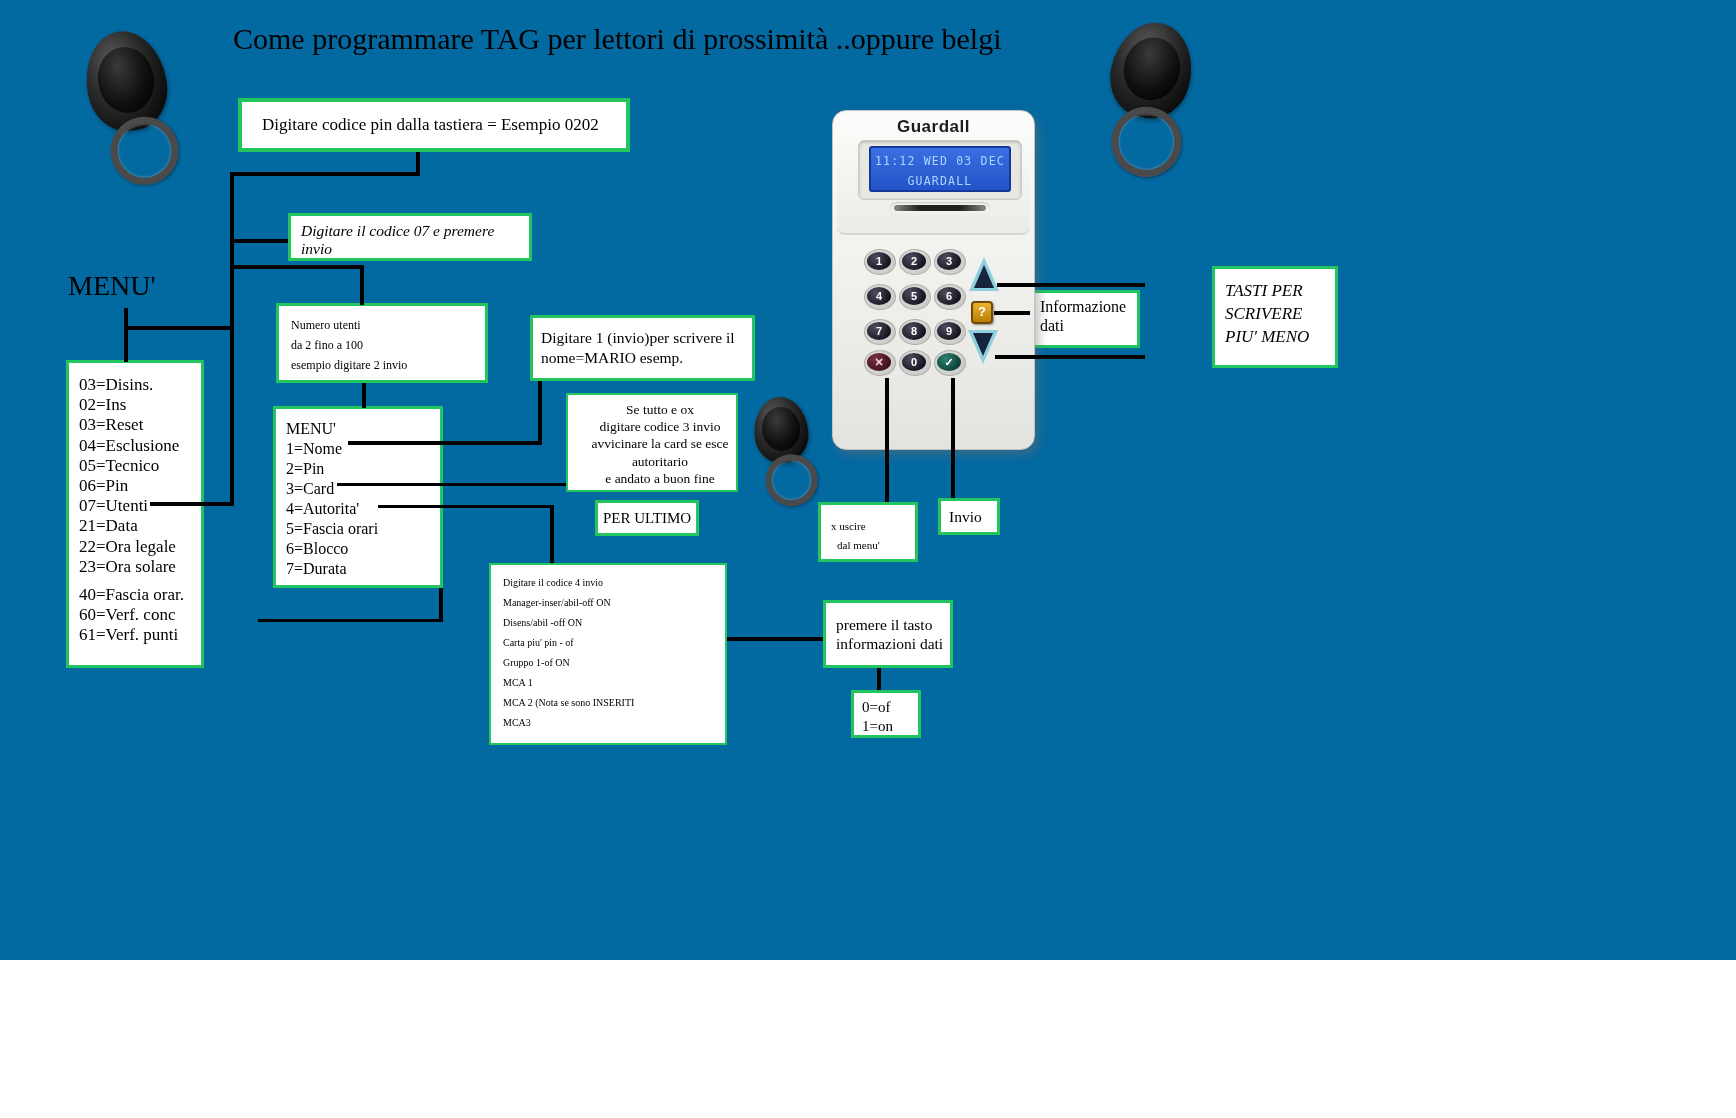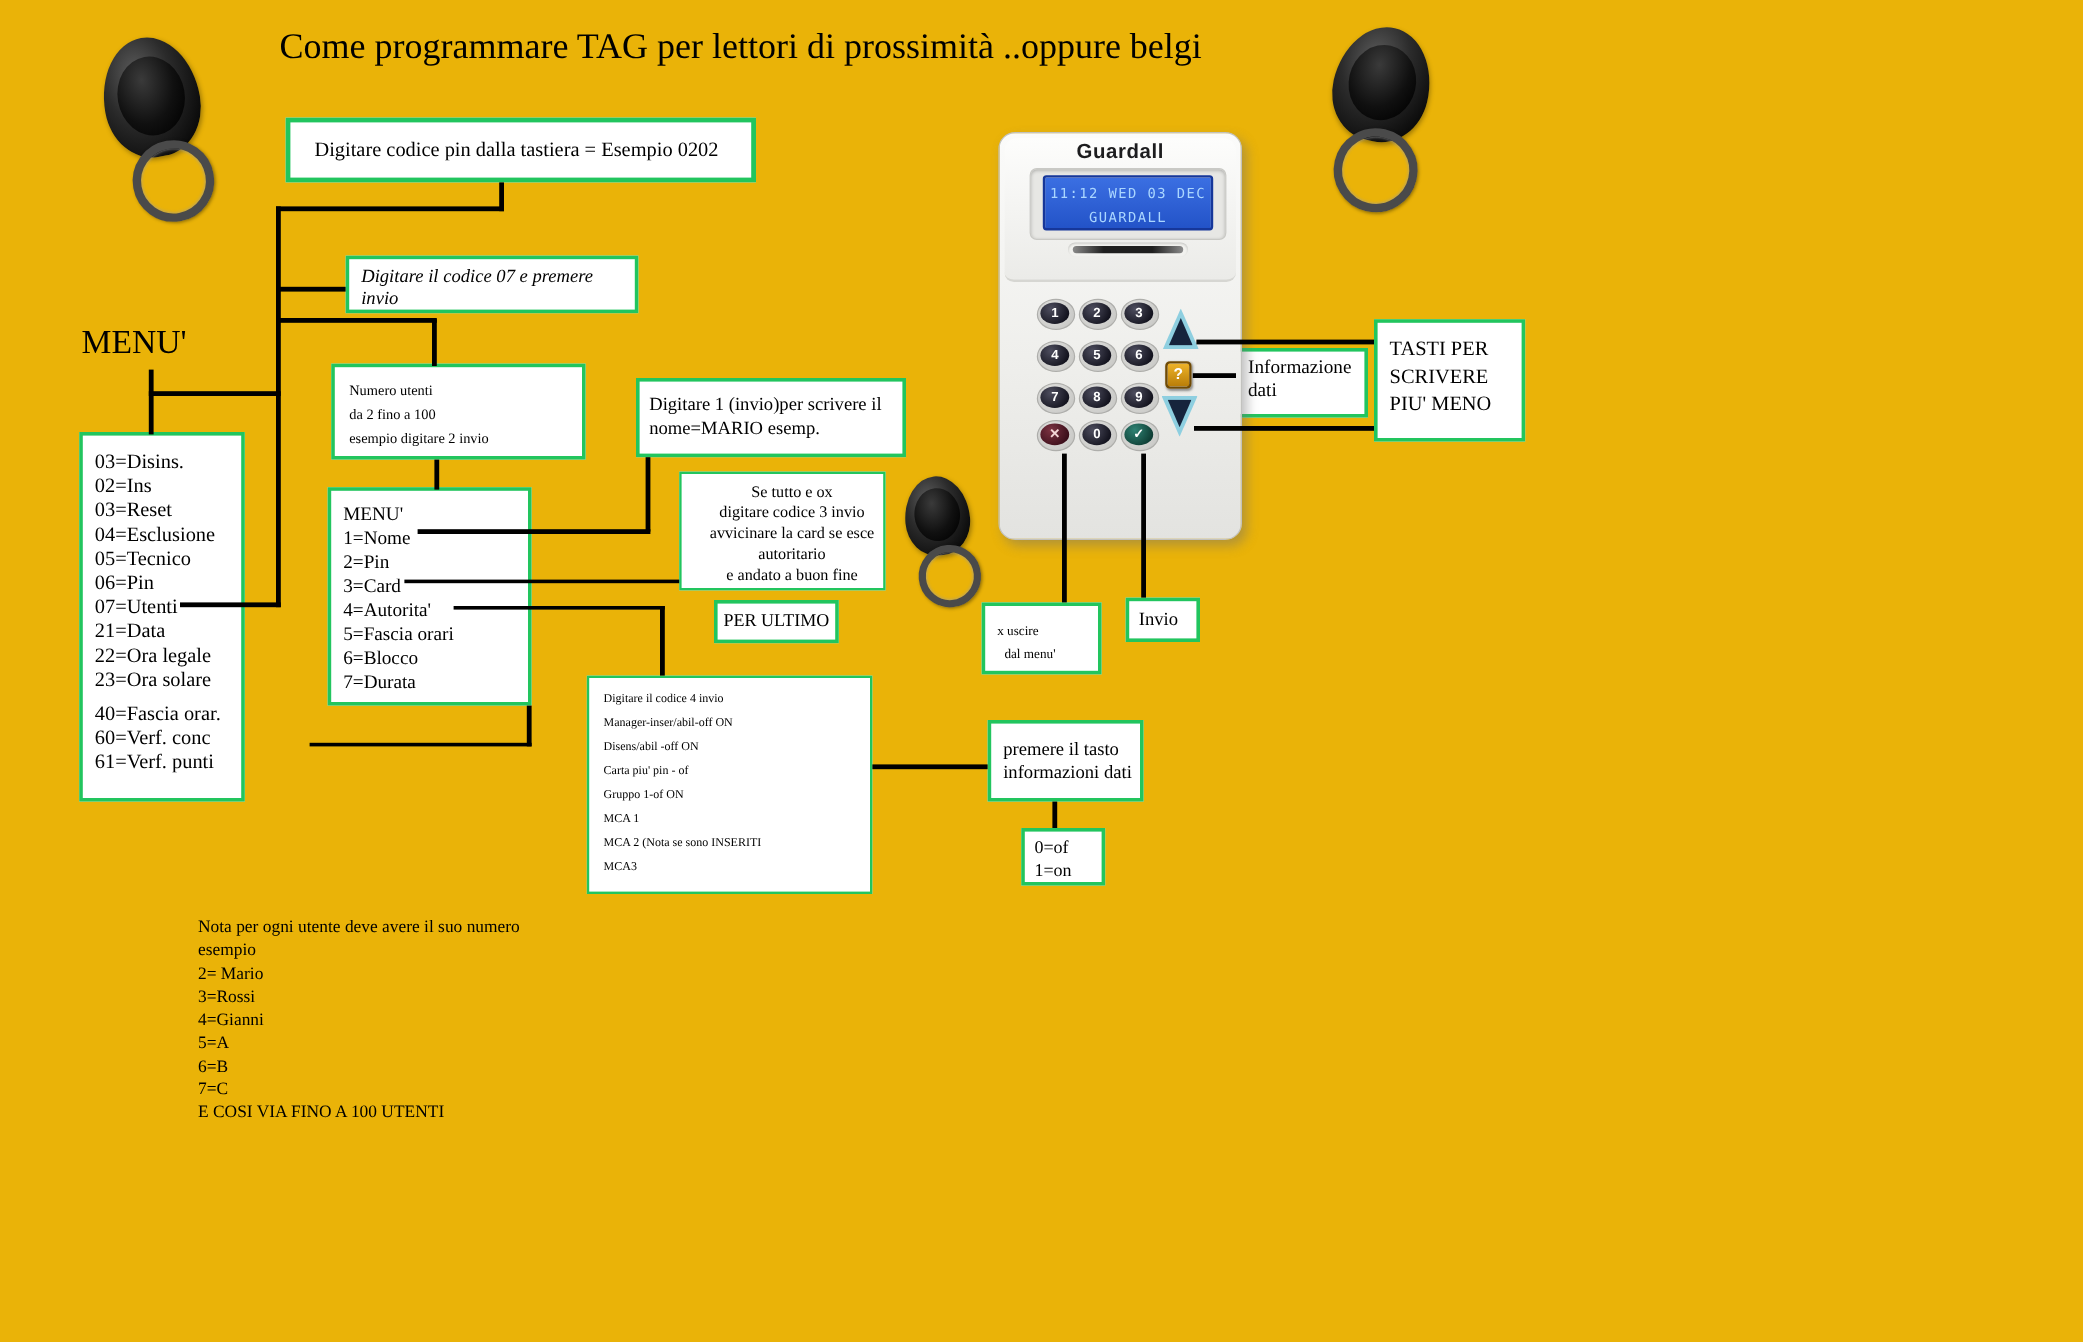--- a/index.html
+++ b/index.html
@@ -1,16 +1,16 @@
 <!DOCTYPE html>
 <html><head>
 <meta charset="utf-8">
 <style>
   html,body{margin:0;padding:0;background:#fff;}
-  #c{position:relative;width:1736px;height:1118px;background:#eab308;overflow:hidden;
+  #c{position:relative;width:1736px;height:960px;background:#0369a1;overflow:hidden;
      font-family:"Liberation Serif",serif;color:#000;}
   .bx{position:absolute;background:#fff;border:3px solid #22c55e;box-sizing:border-box;}
   .b2{border-width:2px}.b4{border-width:4px}
   .line{position:absolute;background:#000;}
   .t{position:absolute;white-space:pre;}
   
   .fob{position:absolute;}
   .fob .head{position:absolute;background:radial-gradient(ellipse at 38% 30%,#5d5d5d 0%,#2b2b2b 40%,#0c0c0c 78%);
        border-radius:50% 50% 46% 46%/56% 56% 44% 44%;box-shadow:1px 2px 4px rgba(0,0,0,.35);}
   .fob .inner{position:absolute;background:radial-gradient(ellipse at 40% 28%,#3a3a3a 0%,#101010 55%,#000 90%);
@@ -150,47 +150,36 @@
 
   <div class="bx" style="left:938px;top:498px;width:62px;height:37px;display:flex;align-items:center;padding-left:8px;font-size:15.5px;">
     <span>Invio</span>
   </div>
 
   <div class="bx" style="left:1030px;top:290px;width:110px;height:58px;padding:5px 0 0 7px;font-size:16px;line-height:18.5px;">
     <div>Informazione</div>
     <div>dati</div>
   </div>
 
-  <div class="bx" style="left:1145px;top:266px;width:126px;height:102px;padding:10px 0 0 10px;font-size:17px;line-height:23px;">
+  <div class="bx" style="left:1212px;top:266px;width:126px;height:102px;padding:10px 0 0 10px;font-size:17px;line-height:23px;font-style:italic;">
     <div>TASTI PER</div>
     <div>SCRIVERE</div>
     <div>PIU' MENO</div>
   </div>
 
   <div class="bx" style="left:823px;top:600px;width:130px;height:68px;padding:12px 0 0 10px;font-size:15.5px;line-height:19px;">
     <div>premere il tasto</div>
     <div>informazioni dati</div>
   </div>
 
   <div class="bx" style="left:851px;top:690px;width:70px;height:48px;padding:5px 0 0 8px;font-size:15px;line-height:19px;">
     <div>0=of</div>
     <div>1=on</div>
   </div>
 
-  <div class="t" style="left:165px;top:764px;font-size:14.5px;line-height:19.3px;white-space:normal;">
-    <div>Nota per ogni utente deve avere il suo numero</div>
-    <div>esempio</div>
-    <div>2= Mario</div>
-    <div>3=Rossi</div>
-    <div>4=Gianni</div>
-    <div>5=A</div>
-    <div>6=B</div>
-    <div>7=C</div>
-    <div>E COSI VIA FINO A 100 UTENTI</div>
-  </div>
 
   <div class="dev">
     <div class="topsec"></div>
     <div class="brand">Guardall</div>
     <div class="bezel">
       <div class="lcd">
         <div>11:12 WED 03 DEC</div>
         <div>GUARDALL</div>
       </div>
     </div>

